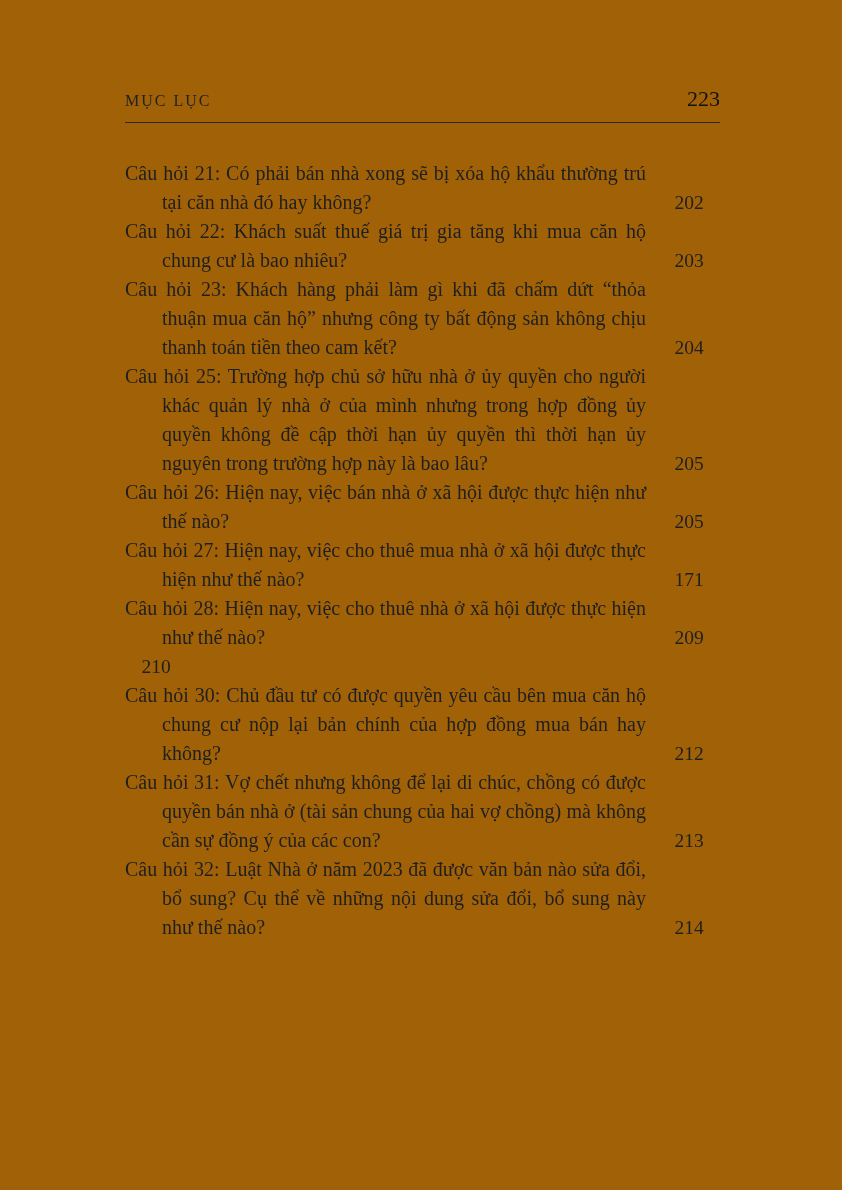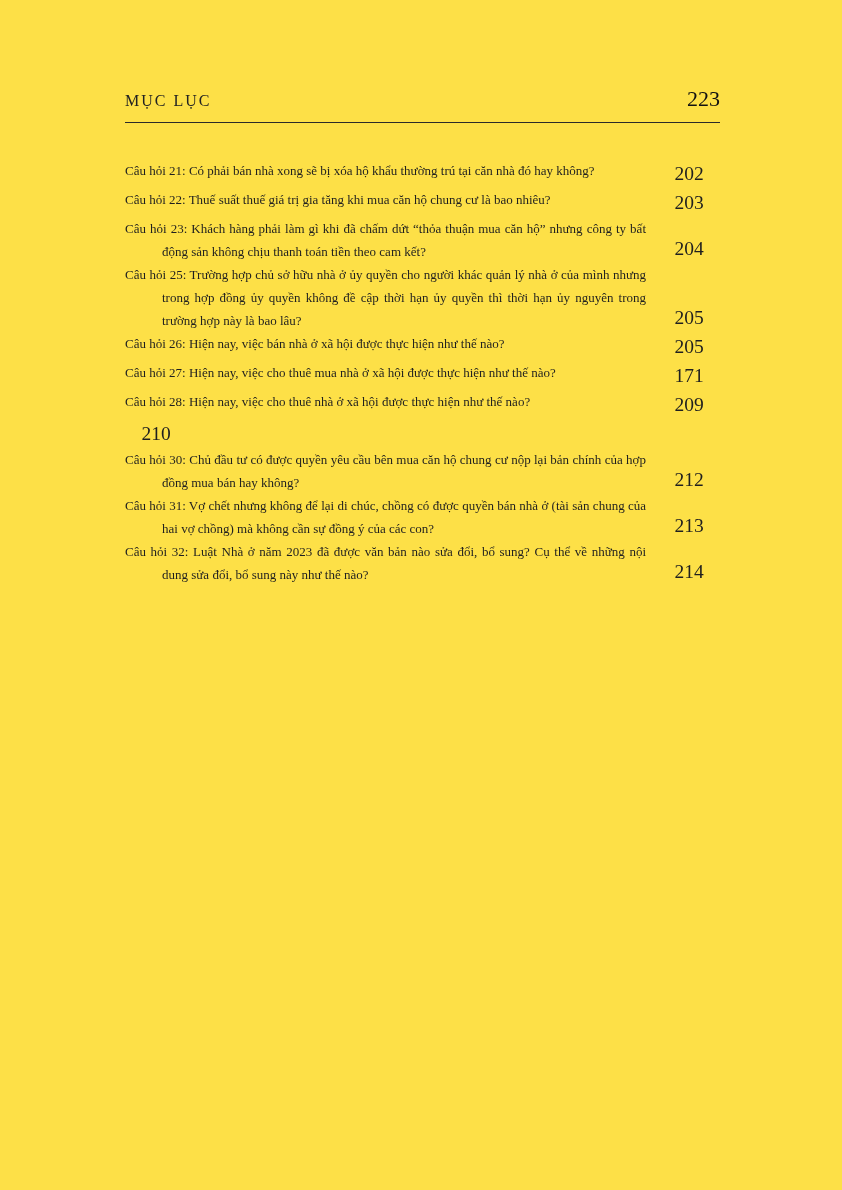--- a/index.html
+++ b/index.html
@@ -5,21 +5,21 @@
   html, body {
     margin: 0;
     padding: 0;
     background: #ffffff;
   }
   .page {
     position: relative;
     width: 842px;
     height: 1190px;
     margin: 0 auto;
-    background: #fde047;
+    background: #a16207;
     font-family: "Liberation Serif", "DejaVu Serif", serif;
     color: #1c1c1c;
     box-sizing: border-box;
     padding: 58px 122px 40px 125px;
     overflow: hidden;
   }
   .page-header {
     display: flex;
     justify-content: space-between;
     align-items: baseline;
@@ -39,22 +39,22 @@
   .toc-list {
     margin-top: 36px;
   }
   .entry {
     display: flex;
     align-items: stretch;
     gap: 12px;
   }
   .entry-text {
     flex: 1;
-    font-size: 13px;
-    line-height: 23px;
+    font-size: 20px;
+    line-height: 29px;
     text-align: justify;
     padding-left: 37px;
     text-indent: -37px;
     color: #1f1f1f;
   }
   .entry-page {
     min-width: 62px;
     text-align: center;
     font-size: 19.5px;
     line-height: 29px;
@@ -72,21 +72,21 @@
     <span class="header-pageno">223</span>
   </div>
 
   <div class="toc-list" id="toc-list">
     <div class="entry">
       <div class="entry-text">Câu hỏi 21: Có phải bán nhà xong sẽ bị xóa hộ khẩu thường trú tại căn nhà đó hay không?</div>
       <div class="entry-page">202</div>
     </div>
 
     <div class="entry">
-      <div class="entry-text">Câu hỏi 22: Thuế suất thuế giá trị gia tăng khi mua căn hộ chung cư là bao nhiêu?</div>
+      <div class="entry-text">Câu hỏi 22: Khách suất thuế giá trị gia tăng khi mua căn hộ chung cư là bao nhiêu?</div>
       <div class="entry-page">203</div>
     </div>
 
     <div class="entry">
       <div class="entry-text">Câu hỏi 23: Khách hàng phải làm gì khi đã chấm dứt “thỏa thuận mua căn hộ” nhưng công ty bất động sản không chịu thanh toán tiền theo cam kết?</div>
       <div class="entry-page">204</div>
     </div>
 
     <div class="entry">
       <div class="entry-text">Câu hỏi 25: Trường hợp chủ sở hữu nhà ở ủy quyền cho người khác quản lý nhà ở của mình nhưng trong hợp đồng ủy quyền không đề cập thời hạn ủy quyền thì thời hạn ủy nguyên trong trường hợp này là bao lâu?</div>

